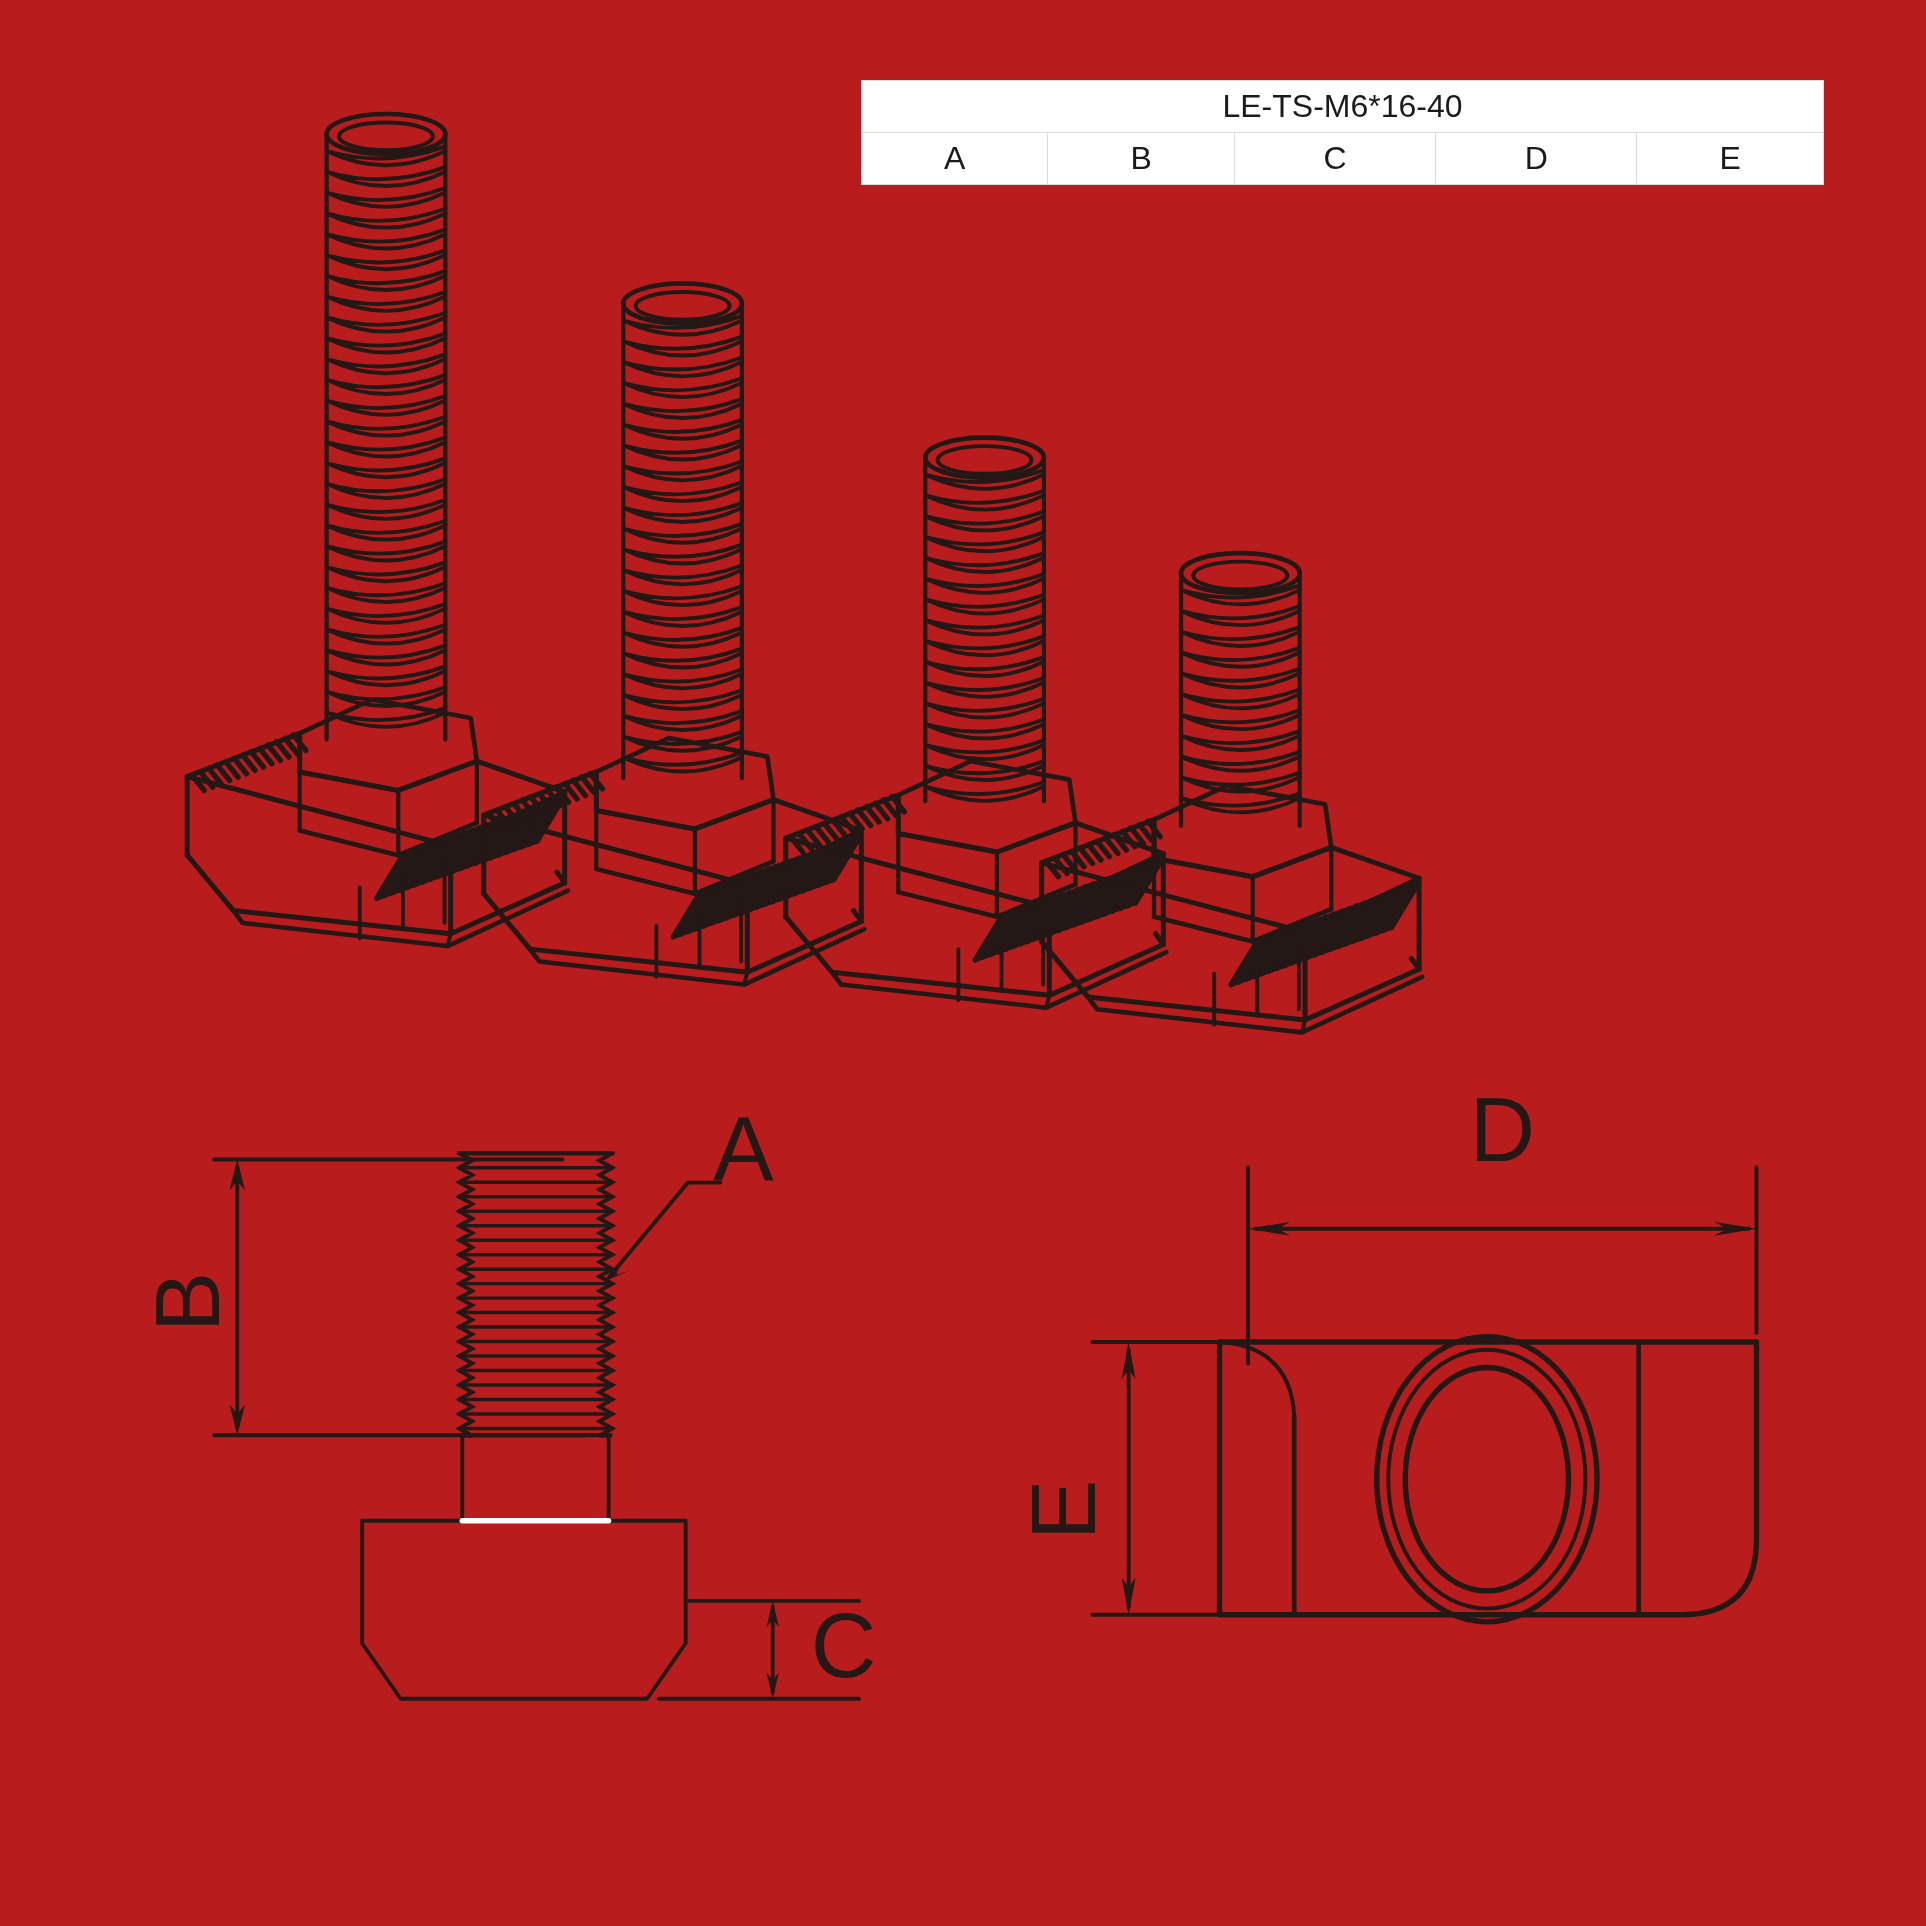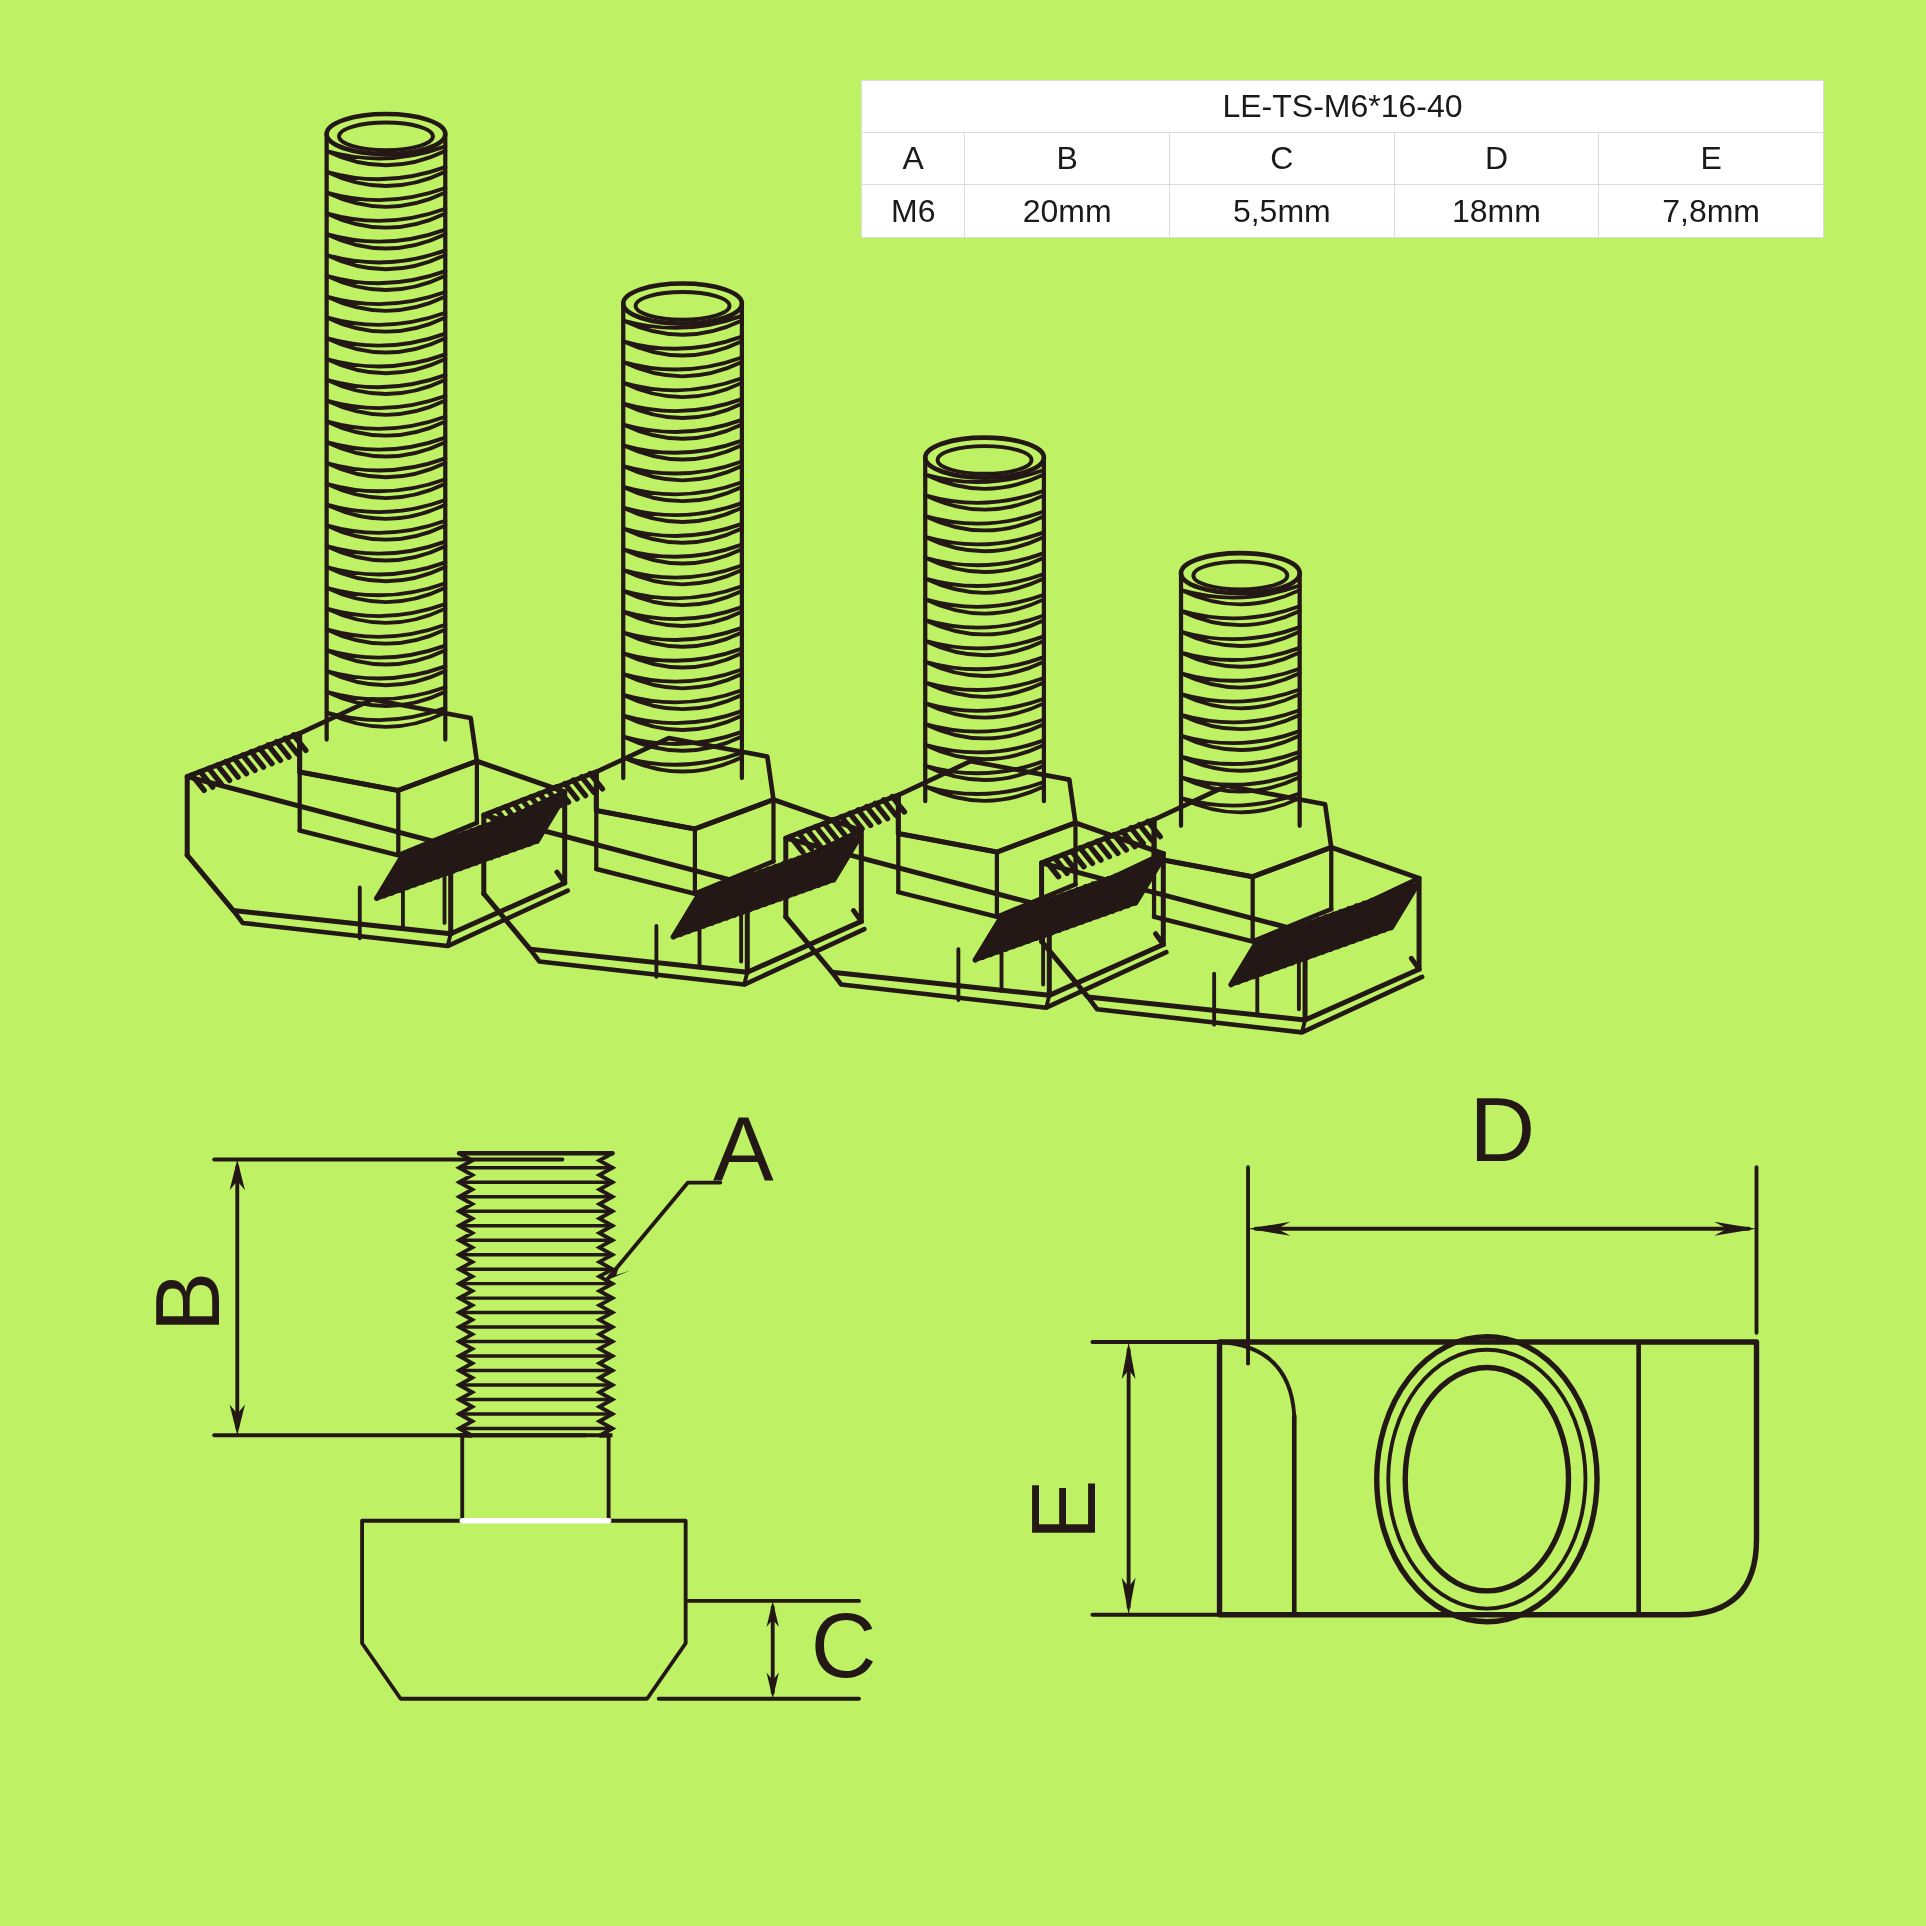--- a/index.html
+++ b/index.html
@@ -4,21 +4,21 @@
 <style>
   html, body {
     margin: 0;
     padding: 0;
     background: #ffffff;
   }
   #page {
     position: relative;
     width: 1926px;
     height: 1926px;
-    background: #bef264;
+    background: #b91c1c;
     font-family: "Liberation Sans", sans-serif;
     overflow: hidden;
   }
 
   
   #spec-table {
     position: absolute;
     left: 861px;
     top: 80px;
     width: 963px;
@@ -60,27 +60,20 @@
   <tbody>
     <tr class="title-row">
       <td colspan="5">LE-TS-M6*16-40</td>
     </tr>
     <tr class="header-row">
       <td>A</td>
       <td>B</td>
       <td>C</td>
       <td>D</td>
       <td>E</td>
-    </tr>
-    <tr class="value-row">
-      <td>M6</td>
-      <td>20mm</td>
-      <td>5,5mm</td>
-      <td>18mm</td>
-      <td>7,8mm</td>
     </tr>
   </tbody>
 </table>
 
 <div class="canvas">
 <svg width="1926" height="1926" viewBox="0 0 2500 2500" xmlns="http://www.w3.org/2000/svg">
   <defs>
     
   </defs>
 

